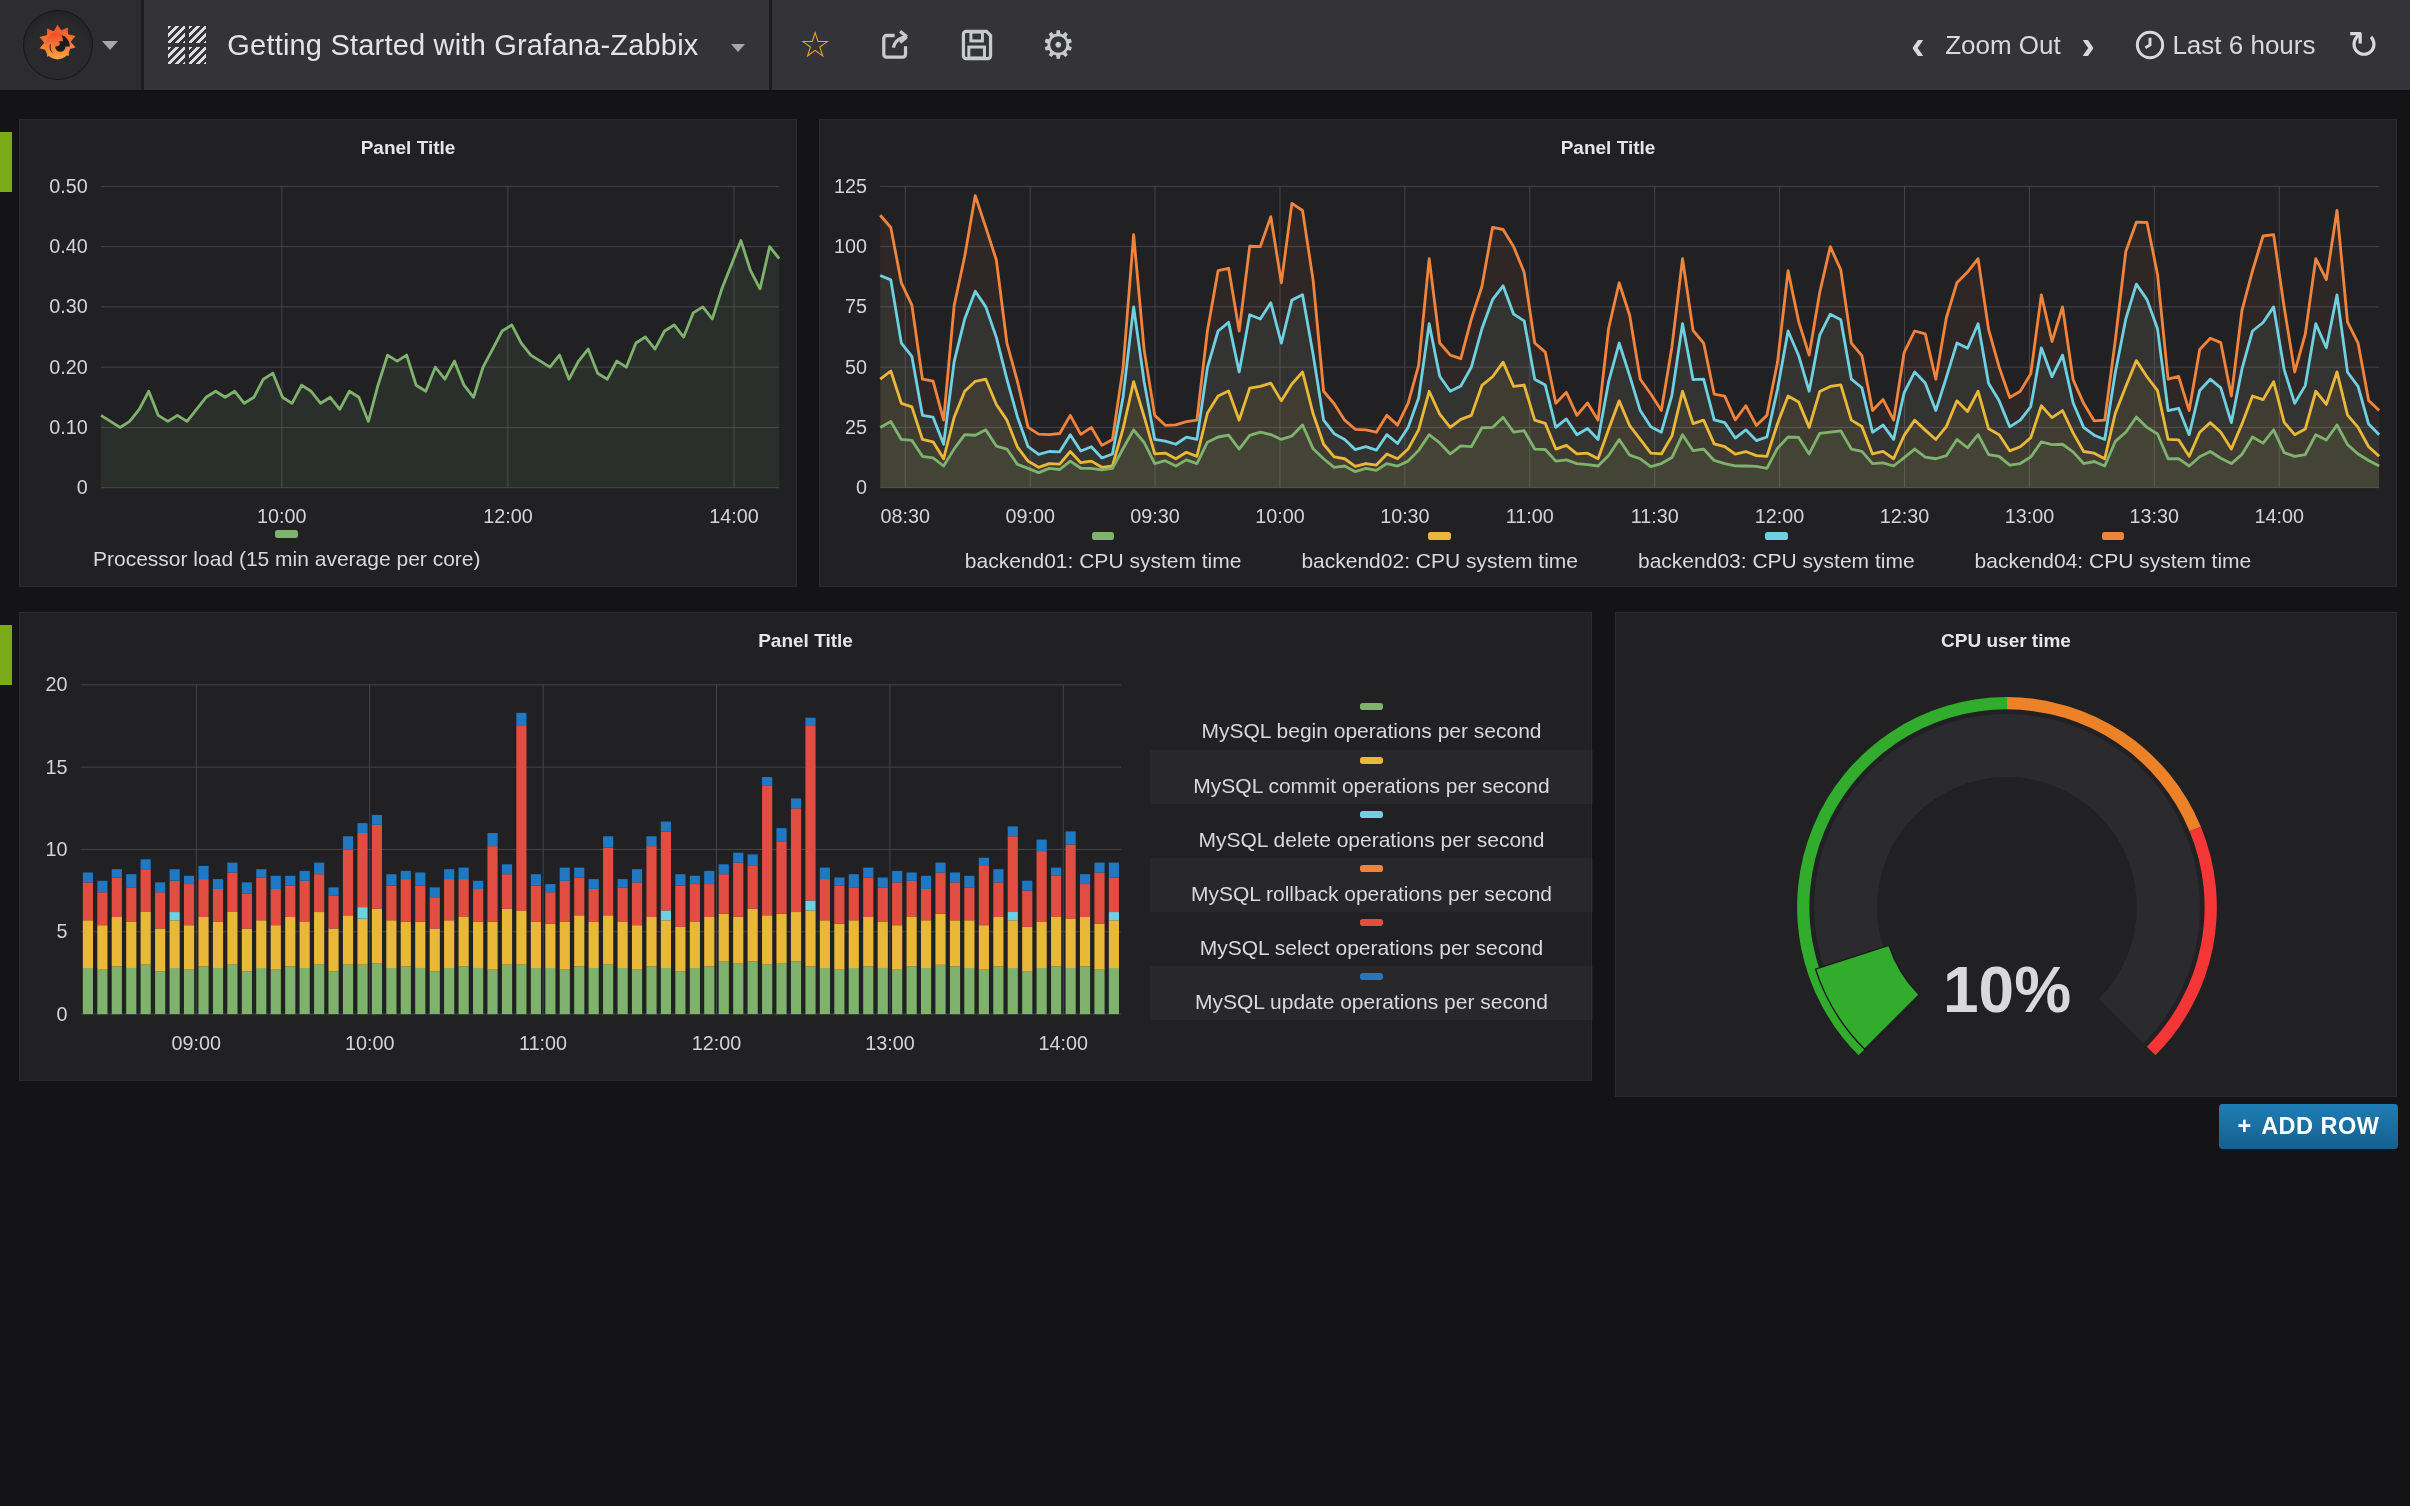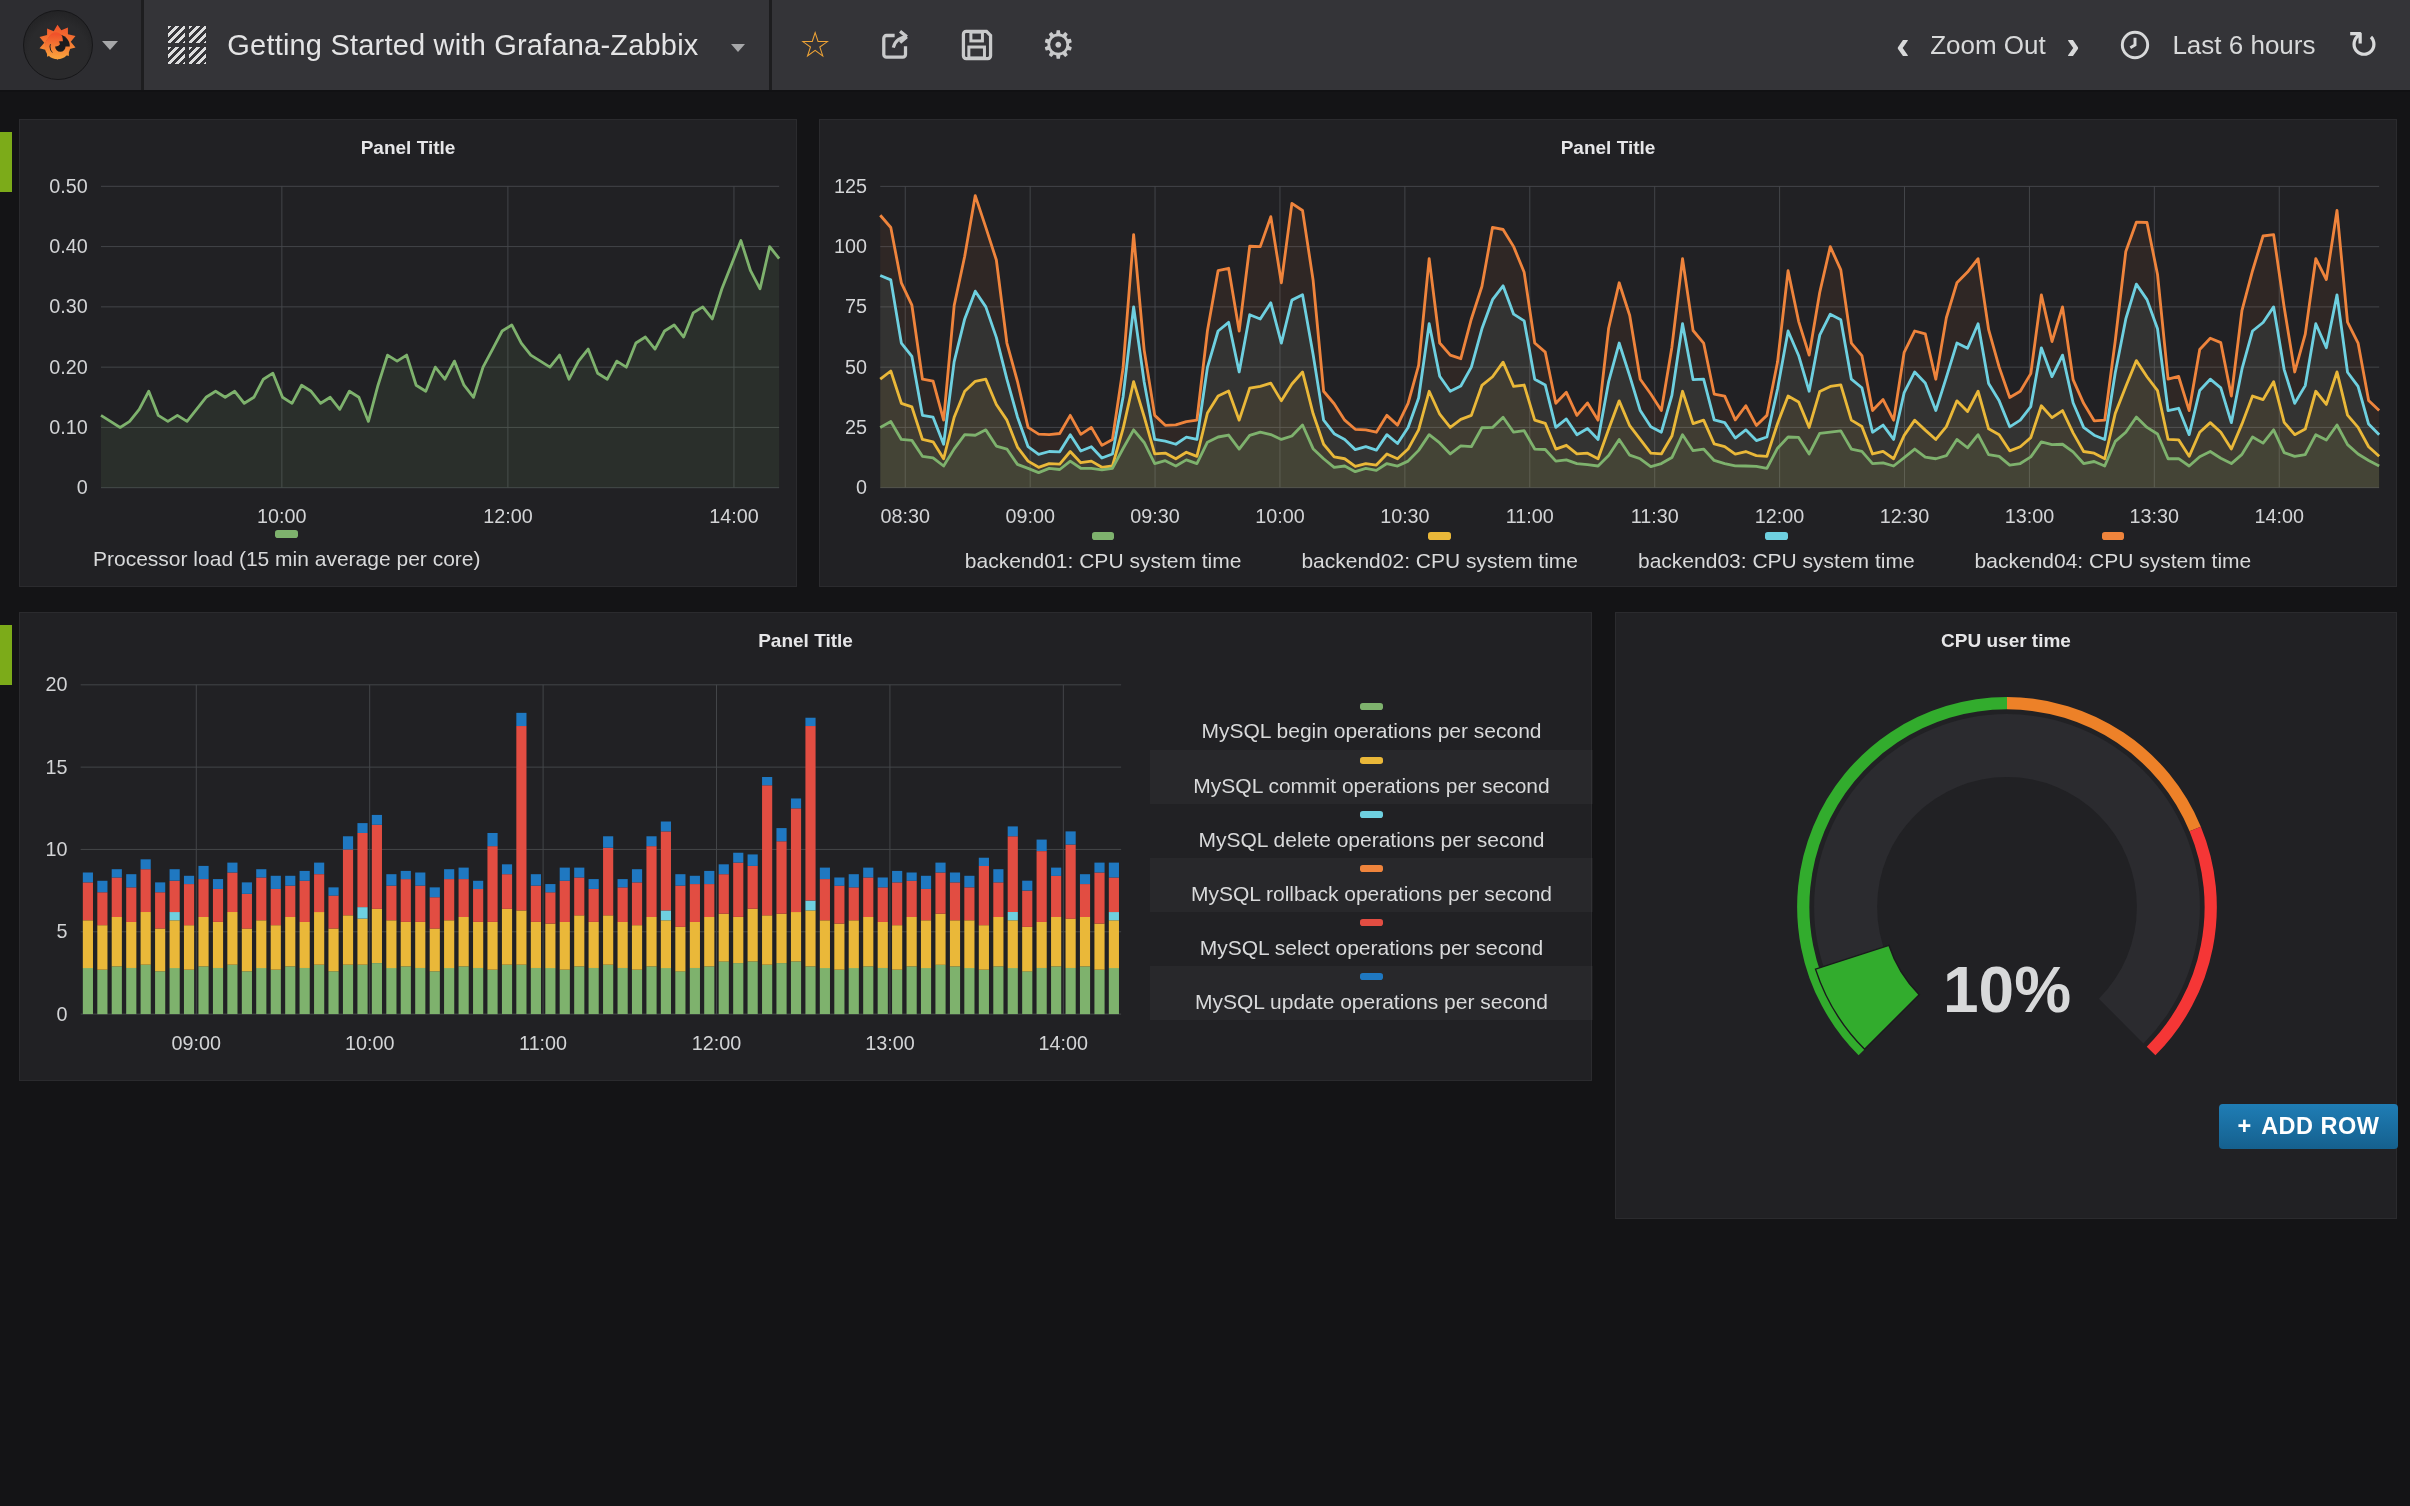--- a/index.html
+++ b/index.html
@@ -16,30 +16,30 @@
   .dash-icon span { background:repeating-linear-gradient(135deg,#dededf 0 2.4px,transparent 2.4px 5.6px); }
   .dash-title { color:#e4e4e5; font-size:29px; letter-spacing:0.2px; cursor:pointer; display:flex; align-items:center; gap:32px; }
   .dash-title .caret-down { border-left-width:7.5px; border-right-width:7.5px; border-top-width:8.5px; margin-top:5.6px; }
   .nav-actions { display:flex; align-items:center; gap:13px; padding:0 9.4px; }
   .nav-btn { width:68px; height:92px; display:flex; align-items:center; justify-content:center; cursor:pointer; }
   .star-glyph { color:#efa436; font-size:36px; line-height:1; }
   .gear-glyph { color:#c9cacb; font-size:38px; line-height:1; }
   .nav-right { margin-left:auto; display:flex; align-items:center; gap:7.5px; padding-right:26px; color:#d8d9da; }
   .nav-right .txt { font-size:26px; color:#d8d9da; }
   .chev { font-size:41px; color:#d8d9da; padding:0 13px; cursor:pointer; line-height:1; font-weight:bold; }
-  .timepicker { display:flex; align-items:center; gap:21px; padding:0 19px; cursor:pointer; }
+  .timepicker { display:flex; align-items:center; gap:6px; padding:0 19px; cursor:pointer; }
   .refresh-glyph { font-size:38px; color:#d8d9da; padding:0 5.6px; cursor:pointer; }
 
   
   .panel { position:absolute; background:#212124; border:0.9px solid #2b2b2e; }
   .panel-title { text-align:center; color:#e6e6e8; font-weight:bold; font-size:19px; padding-top:17px; height:53px; cursor:pointer; }
   #panel1 { left:19px;  top:119px; width:778px;  height:468px; }
   #panel2 { left:819px; top:119px; width:1578px; height:468px; }
   #panel3 { left:19px;  top:612px; width:1573px; height:469px; }
-  #panel4 { left:1615px;top:612px; width:782px;  height:607px; }
+  #panel4 { left:1615px;top:612px; width:782px;  height:485px; }
   .row-strip { position:absolute; left:0; width:12.2px; height:60px; background:#7cab19; cursor:pointer; }
   #rowstrip1 { top:132px; } #rowstrip2 { top:625px; }
 
   .chart-box { position:absolute; left:0; top:53px; }
   svg text { font-family:"Liberation Sans","DejaVu Sans",sans-serif; }
   .axis-label { fill:#d3d4d6; font-size:21px; }
 
   
   .legend-inline { position:absolute; left:73px; bottom:15px; display:flex; gap:38px; }
   .legend-center { position:absolute; left:0; right:0; bottom:13px; display:flex; justify-content:center; gap:60px; }

